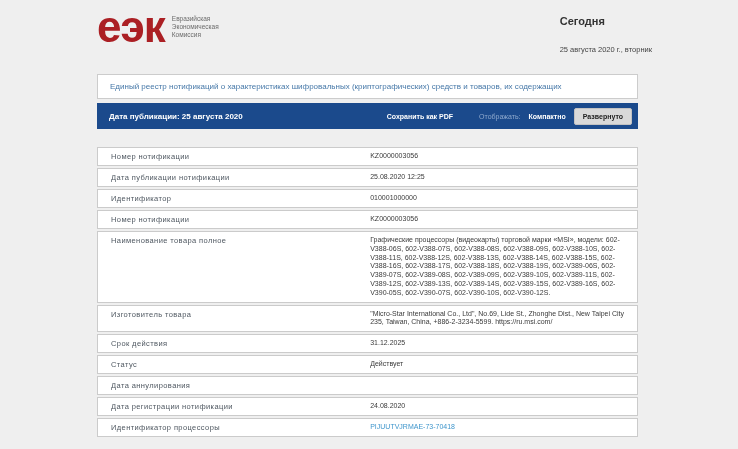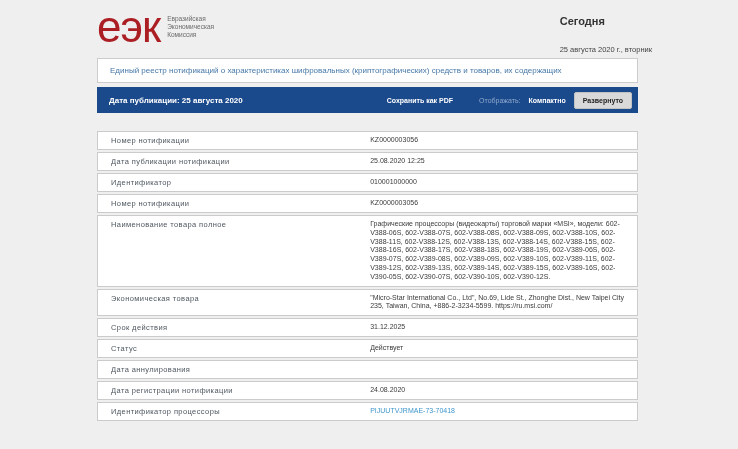--- a/index.html
+++ b/index.html
@@ -11,35 +11,35 @@
   }
   .container {
     width: 541px;
     margin-left: 97px;
     padding-top: 12px;
   }
   
   .topbar { display: flex; justify-content: space-between; align-items: flex-start; height: 44px; }
   .logo { display: flex; align-items: flex-start; cursor: pointer; }
   .logo-mark {
-    font-size: 44px; font-weight: normal; line-height: 30px;
+    font-size: 44px; font-weight: bold; line-height: 30px;
     color: var(--logo-red, #ab1f24);
     letter-spacing: -1px;
   }
   .logo-sub {
     font-size: 6.5px; line-height: 8px; color: #6b6b6b;
     margin-left: 7px; margin-top: 3px;
   }
   .today { text-align: left; margin-top: 3px; margin-right: -14px; }
   .today-label { font-size: 11px; font-weight: bold; color: #333; }
   .today-date { font-size: 7.5px; color: #444; margin-top: 18px; }
   
   .title-box {
     background: #fff; border: 1px solid #ccc;
-    margin-top: 2px;
+    margin-top: 18px;
     padding: 7px 12px;
     font-size: 8px; color: var(--title-blue, #4678a8);
   }
   
   .bluebar {
     margin-top: 4px;
     background: var(--toolbar-blue, #1b4a8c);
     height: 26px;
     display: flex; align-items: center; justify-content: space-between;
     padding: 0 6px 0 12px;
@@ -135,21 +135,21 @@
     <div class="row-value">KZ0000003056</div>
   </div>
 
 
   <div class="row">
     <div class="row-label">Наименование товара полное</div>
     <div class="row-value">Графические процессоры (видеокарты) торговой марки «MSI», модели: 602-V388-06S, 602-V388-07S, 602-V388-08S, 602-V388-09S, 602-V388-10S, 602-V388-11S, 602-V388-12S, 602-V388-13S, 602-V388-14S, 602-V388-15S, 602-V388-16S, 602-V388-17S, 602-V388-18S, 602-V388-19S, 602-V389-06S, 602-V389-07S, 602-V389-08S, 602-V389-09S, 602-V389-10S, 602-V389-11S, 602-V389-12S, 602-V389-13S, 602-V389-14S, 602-V389-15S, 602-V389-16S, 602-V390-05S, 602-V390-07S, 602-V390-10S, 602-V390-12S.</div>
   </div>
 
   <div class="row">
-    <div class="row-label">Экономическая товара</div>
+    <div class="row-label">Изготовитель товара</div>
     <div class="row-value">"Micro-Star International Co., Ltd", No.69, Lide St., Zhonghe Dist., New Taipei City 235, Taiwan, China, +886-2-3234-5599. https://ru.msi.com/</div>
   </div>
 
   <div class="row">
     <div class="row-label">Срок действия</div>
     <div class="row-value">31.12.2025</div>
   </div>
 
   <div class="row">
     <div class="row-label">Статус</div>

